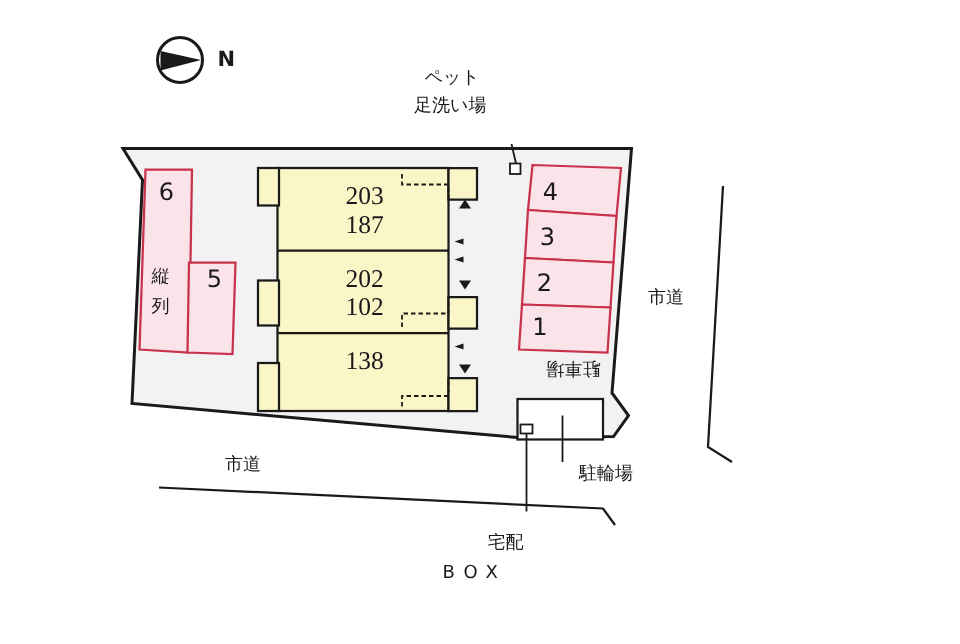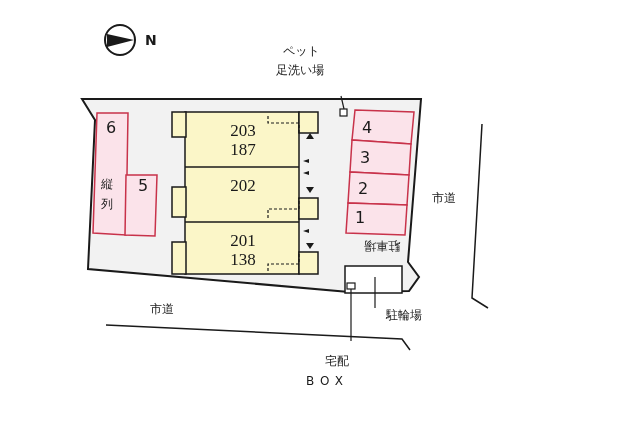--- a/index.html
+++ b/index.html
@@ -88,23 +88,23 @@
 <div class="num" style="left:353px;top:208px;width:14px;">1</div>
 
 <div class="lbl" style="left:364px;top:237px;transform:rotate(180deg);transform-origin:center;">駐車場</div>
 
 <div class="unit" style="left:203px;top:121px;">
   <div>203</div>
   <div>187</div>
 </div>
 <div class="unit" style="left:203px;top:176px;">
   <div>202</div>
+  <div>102</div>
 </div>
 <div class="unit" style="left:203px;top:231px;">
-  <div>201</div>
   <div>138</div>
 </div>
 
 <div class="lbl" style="left:432px;top:189px;">市道</div>
 <div class="lbl" style="left:150px;top:300px;">市道</div>
 <div class="lbl" style="left:386px;top:306px;">駐輪場</div>
 <div class="lbl" style="left:325px;top:352px;text-align:center;">宅配</div>
-<div class="lbl" style="left:306px;top:372px;letter-spacing:6px;">BOX</div>
+<div class="lbl" style="left:295px;top:372px;letter-spacing:6px;">BOX</div>
 
 </body></html>

